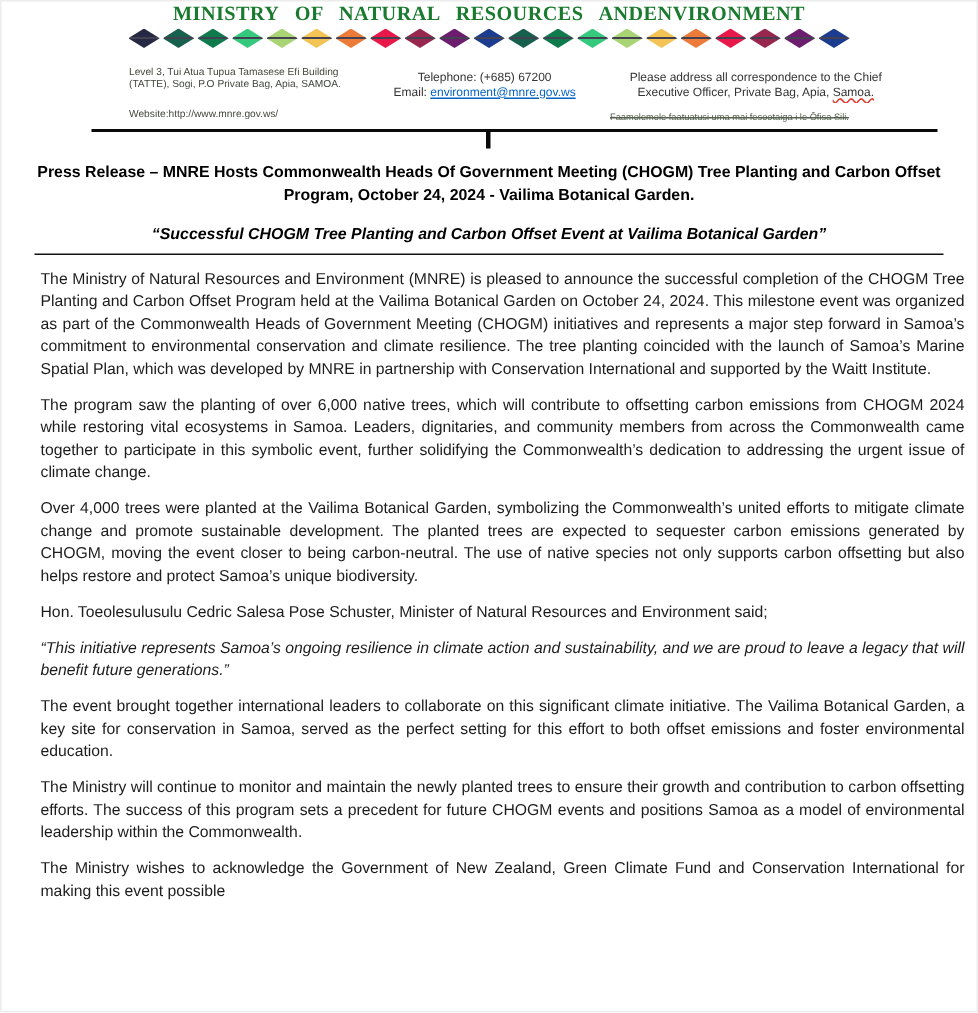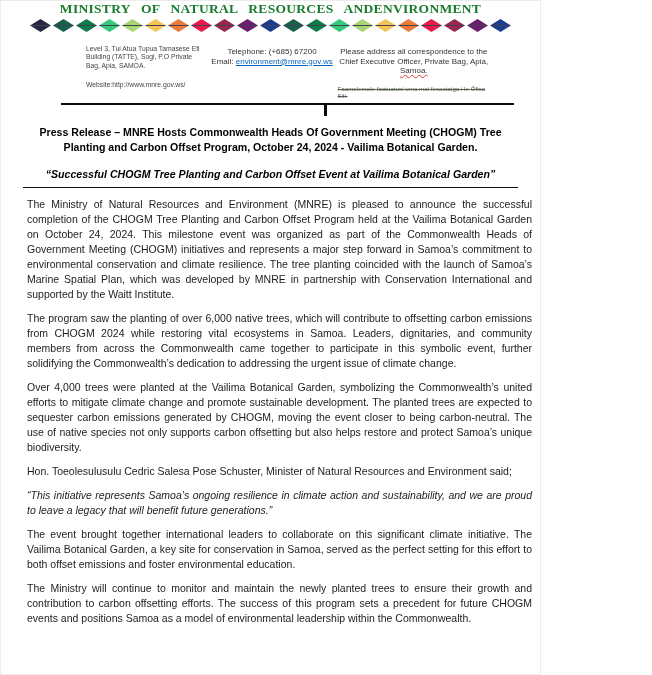--- a/index.html
+++ b/index.html
@@ -1,17 +1,17 @@
 <!DOCTYPE html>
 <html><head>
 <meta charset="utf-8">
 <style>
   html,body { margin:0; padding:0; background:#ffffff; }
   .page {
-    width:541px; height:675px; box-sizing:border-box; position:relative;
+    width:652px; height:675px; box-sizing:border-box; position:relative;
     background:#fff; overflow:hidden;
     font-family:"Liberation Sans", sans-serif; color:#1c1c1c;
     border:1px solid #ececec;
   }
   
   .ministry-title {
     margin:1px 0 3px; text-align:center;
     font-family:"Liberation Serif", serif; font-weight:bold;
     font-size:13.5px; line-height:14px; letter-spacing:.3px; word-spacing:7px;
     color:#1a7a2e;
@@ -104,16 +104,17 @@
     <h3 class="pr-subtitle">“Successful CHOGM Tree Planting and Carbon Offset Event at Vailima Botanical Garden”</h3>
     <div class="subtitle-rule"></div>
     <div class="body-text">
         <p class="body-para">The Ministry of Natural Resources and Environment (MNRE) is pleased to announce the successful completion of the CHOGM Tree Planting and Carbon Offset Program held at the Vailima Botanical Garden on October 24, 2024. This milestone event was organized as part of the Commonwealth Heads of Government Meeting (CHOGM) initiatives and represents a major step forward in Samoa’s commitment to environmental conservation and climate resilience. The tree planting coincided with the launch of Samoa’s Marine Spatial Plan, which was developed by MNRE in partnership with Conservation International and supported by the Waitt Institute.</p>
         <p class="body-para">The program saw the planting of over 6,000 native trees, which will contribute to offsetting carbon emissions from CHOGM 2024 while restoring vital ecosystems in Samoa. Leaders, dignitaries, and community members from across the Commonwealth came together to participate in this symbolic event, further solidifying the Commonwealth’s dedication to addressing the urgent issue of climate change.</p>
         <p class="body-para">Over 4,000 trees were planted at the Vailima Botanical Garden, symbolizing the Commonwealth’s united efforts to mitigate climate change and promote sustainable development. The planted trees are expected to sequester carbon emissions generated by CHOGM, moving the event closer to being carbon-neutral. The use of native species not only supports carbon offsetting but also helps restore and protect Samoa’s unique biodiversity.</p>
         <p class="body-para">Hon. Toeolesulusulu Cedric Salesa Pose Schuster, Minister of Natural Resources and Environment said;</p>
         <p class="body-para italic">“This initiative represents Samoa’s ongoing resilience in climate action and sustainability, and we are proud to leave a legacy that will benefit future generations.”</p>
         <p class="body-para">The event brought together international leaders to collaborate on this significant climate initiative. The Vailima Botanical Garden, a key site for conservation in Samoa, served as the perfect setting for this effort to both offset emissions and foster environmental education.</p>
         <p class="body-para">The Ministry will continue to monitor and maintain the newly planted trees to ensure their growth and contribution to carbon offsetting efforts. The success of this program sets a precedent for future CHOGM events and positions Samoa as a model of environmental leadership within the Commonwealth.</p>
+        <p class="body-para">The Ministry wishes to acknowledge the Government of New Zealand, Green Climate Fund and Conservation International for making this event possible</p>
       </div>
   </main>
 
 </div>
 
 </body></html>

